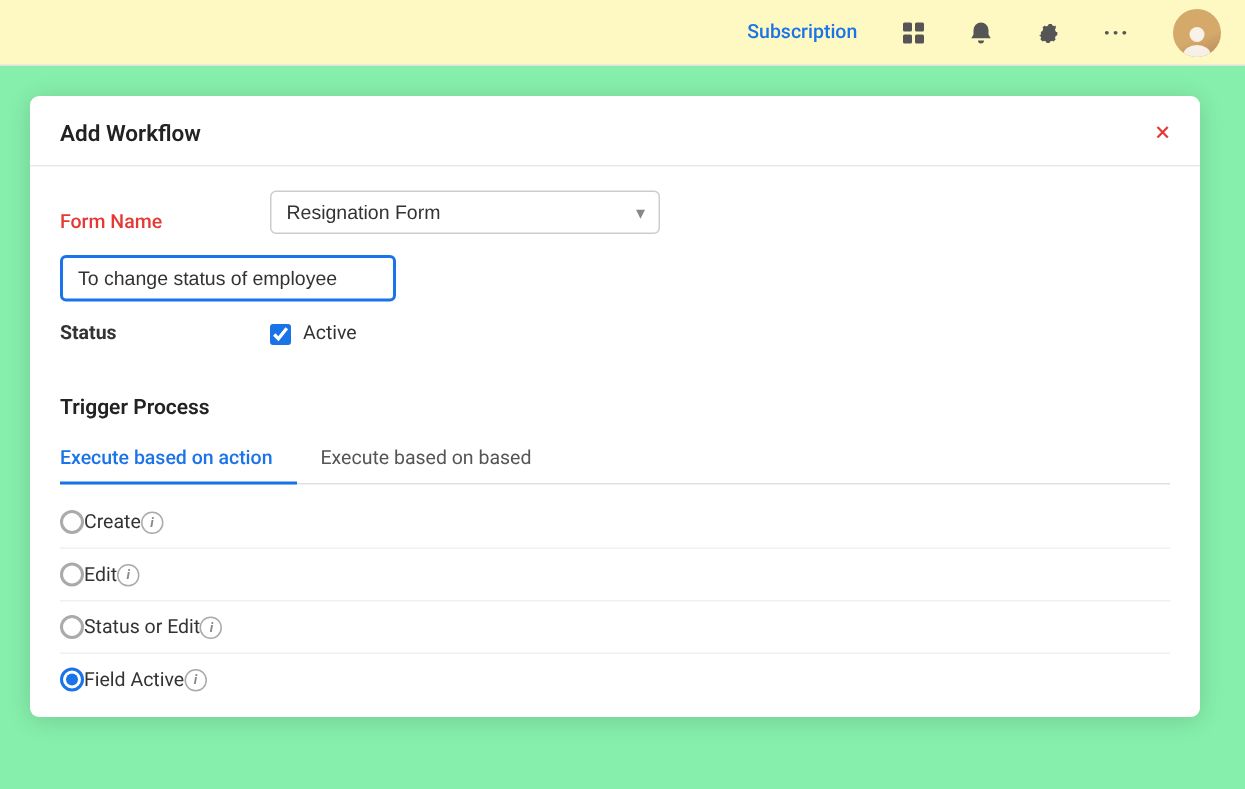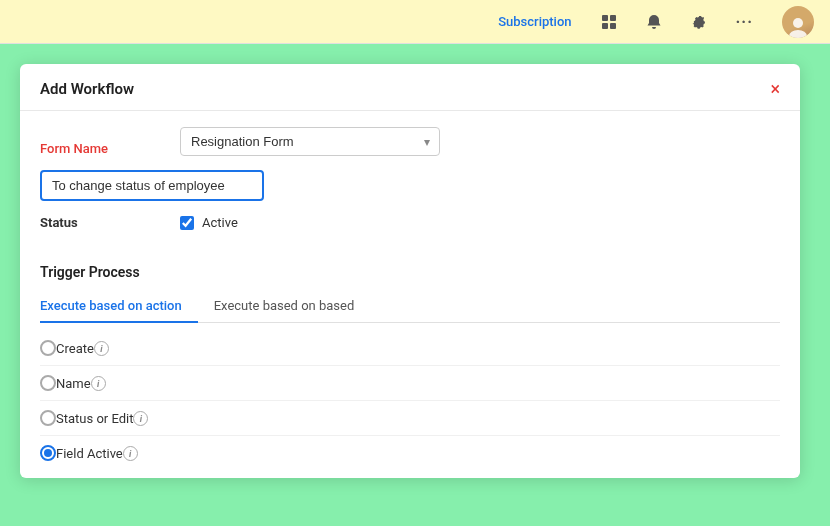--- a/index.html
+++ b/index.html
@@ -351,21 +351,21 @@
       <div class="options-list">
 
         <div class="option-row">
           <div class="radio-btn"></div>
           <span class="option-label">Create</span>
           <span class="info-icon">i</span>
         </div>
 
         <div class="option-row">
           <div class="radio-btn"></div>
-          <span class="option-label">Name</span>
+          <span class="option-label">Edit</span>
           <span class="info-icon">i</span>
         </div>
 
         <div class="option-row">
           <div class="radio-btn"></div>
           <span class="option-label">Status or Edit</span>
           <span class="info-icon">i</span>
         </div>
 
         <div class="option-row">

